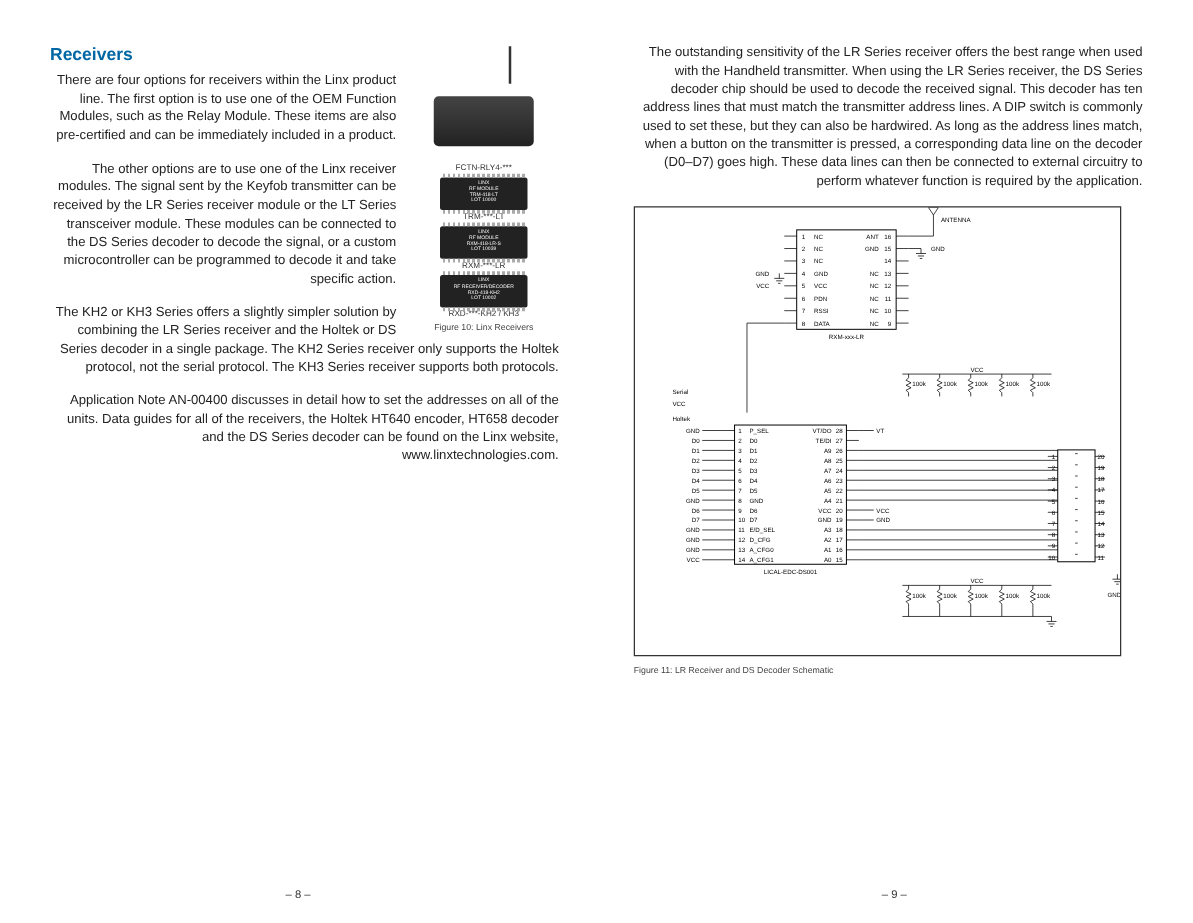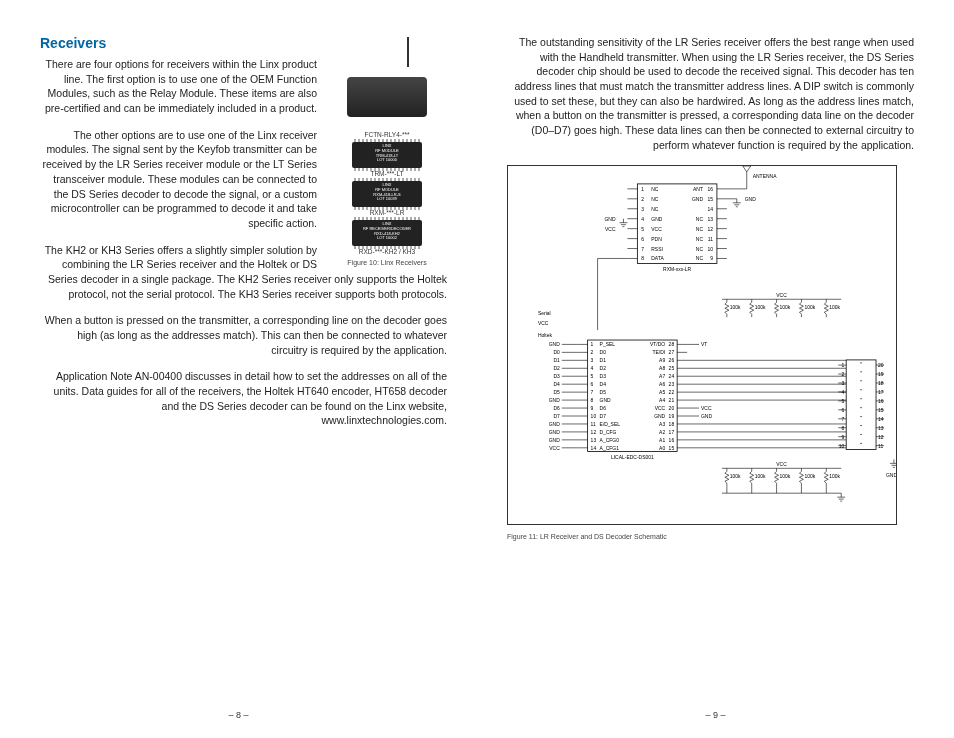--- a/index.html
+++ b/index.html
@@ -157,21 +157,20 @@
 RXD-418-KH2
 LOT 10002</div>
       <div class="chip-label">RXD-***-KH2 / KH3</div>
 
       <div class="fig-caption">Figure 10: Linx Receivers</div>
     </div>
 
     <p>There are four options for receivers within the Linx product line. The first option is to use one of the OEM Function Modules, such as the Relay Module. These items are also pre-certified and can be immediately included in a product.</p>
     <p>The other options are to use one of the Linx receiver modules. The signal sent by the Keyfob transmitter can be received by the LR Series receiver module or the LT Series transceiver module. These modules can be connected to the DS Series decoder to decode the signal, or a custom microcontroller can be programmed to decode it and take specific action.</p>
     <p>The KH2 or KH3 Series offers a slightly simpler solution by combining the LR Series receiver and the Holtek or DS Series decoder in a single package. The KH2 Series receiver only supports the Holtek protocol, not the serial protocol. The KH3 Series receiver supports both protocols.</p>
-    <p style="clear:both;">When a button is pressed on the transmitter, a corresponding line on the decoder goes high (as long as the addresses match). This can then be connected to whatever circuitry is required by the application.</p>
     <p>Application Note AN-00400 discusses in detail how to set the addresses on all of the units. Data guides for all of the receivers, the Holtek HT640 encoder, HT658 decoder and the DS Series decoder can be found on the Linx website, www.linxtechnologies.com.</p>
 
     <div class="pagenum">– 8 –</div>
   </div>
 
   <div class="col right">
     <p>The outstanding sensitivity of the LR Series receiver offers the best range when used with the Handheld transmitter. When using the LR Series receiver, the DS Series decoder chip should be used to decode the received signal. This decoder has ten address lines that must match the transmitter address lines. A DIP switch is commonly used to set these, but they can also be hardwired. As long as the address lines match, when a button on the transmitter is pressed, a corresponding data line on the decoder (D0–D7) goes high. These data lines can then be connected to external circuitry to perform whatever function is required by the application.</p>
 
     <div class="schematic">
       <svg viewBox="0 0 390 360" id="schsvg">

